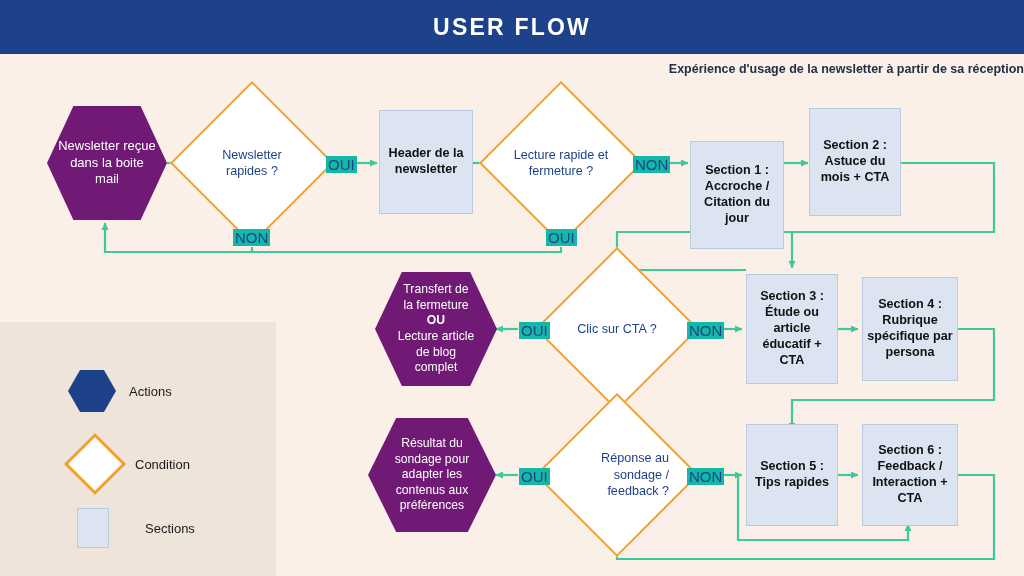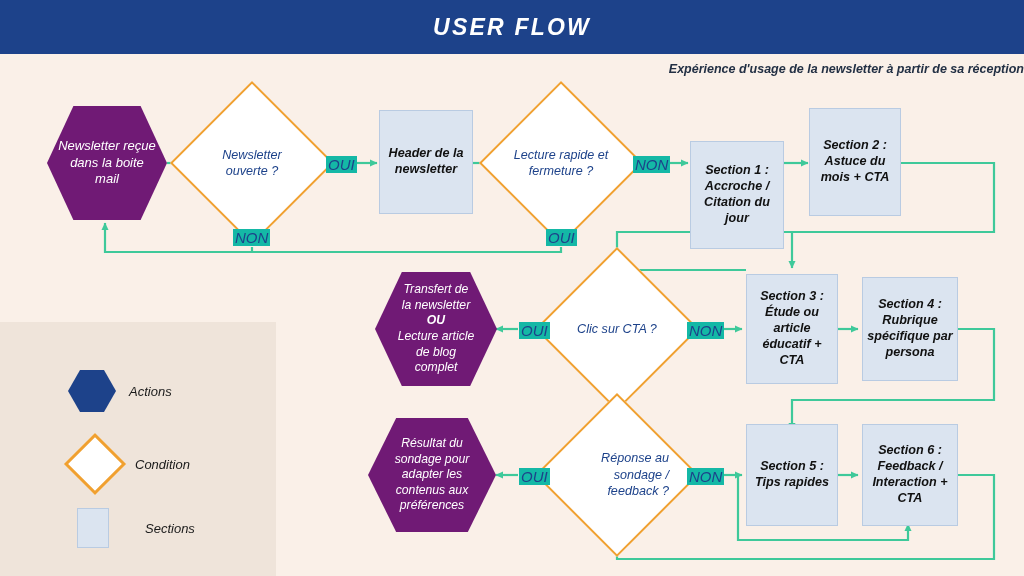--- a/index.html
+++ b/index.html
@@ -1,21 +1,21 @@
 <!DOCTYPE html>
 <html><head>
 <meta charset="utf-8">
 <style>
   html,body{margin:0;padding:0;}
   body{
     width:1024px;height:576px;overflow:hidden;
     background:#faf0e8;
     font-family:"Liberation Sans", sans-serif;
   }
-  #stage{position:relative;width:1024px;height:576px;background:#faf0e8;font-style:italic;}
+  #stage{position:relative;width:1024px;height:576px;background:#faf0e8;}
 
   
   .header-bar{
     position:absolute;left:0;top:0;width:1024px;height:54px;
     background:#1d428a;
   }
   .header-title{
     position:absolute;left:0;top:0;width:1024px;height:54px;
     display:flex;align-items:center;justify-content:center;
     color:#ffffff;font-size:23px;font-weight:bold;letter-spacing:2.2px;
@@ -159,21 +159,21 @@
       <span class="lg-label" style="margin-left:36px;">Sections</span>
     </div>
   </div>
 
   <div class="node hexnode" style="left:47px;top:106px;width:120px;height:114px;">
     <span>Newsletter reçue dans la boite mail</span>
   </div>
 
   <div class="node dianode" style="left:194px;top:105px;width:116px;height:116px;">
     <span class="dia-shape"></span>
-    <span class="dia-text">Newsletter ouverte ?</span>
+    <span class="dia-text">Newsletter rapides ?</span>
   </div>
 
   <div class="edge-label" style="left:326px;top:156px;">OUI</div>
   <div class="edge-label" style="left:233px;top:229px;">NON</div>
 
   <div class="node rectnode" style="left:379px;top:110px;width:94px;height:104px;">
     <span>Header de la newsletter</span>
   </div>
 
   <div class="node dianode" style="left:503px;top:105px;width:116px;height:116px;">
@@ -188,21 +188,21 @@
     <span>Section 1 : Accroche / Citation du jour</span>
   </div>
 
   <div class="node rectnode" style="left:809px;top:108px;width:92px;height:108px;">
     <span>Section 2 : Astuce du mois + CTA</span>
   </div>
 
   <div class="node hexnode small" style="left:375px;top:272px;width:122px;height:114px;">
     <span>
       <span>Transfert de</span><br>
-      <span>la newsletter</span><br>
+      <span>la fermeture</span><br>
       <b>OU</b><br>
       <span>Lecture article</span><br>
       <span>de blog</span><br>
       <span>complet</span>
     </span>
   </div>
 
   <div class="node dianode" style="left:559px;top:271px;width:116px;height:116px;">
     <span class="dia-shape"></span>
     <span class="dia-text">Clic sur CTA ?</span>

